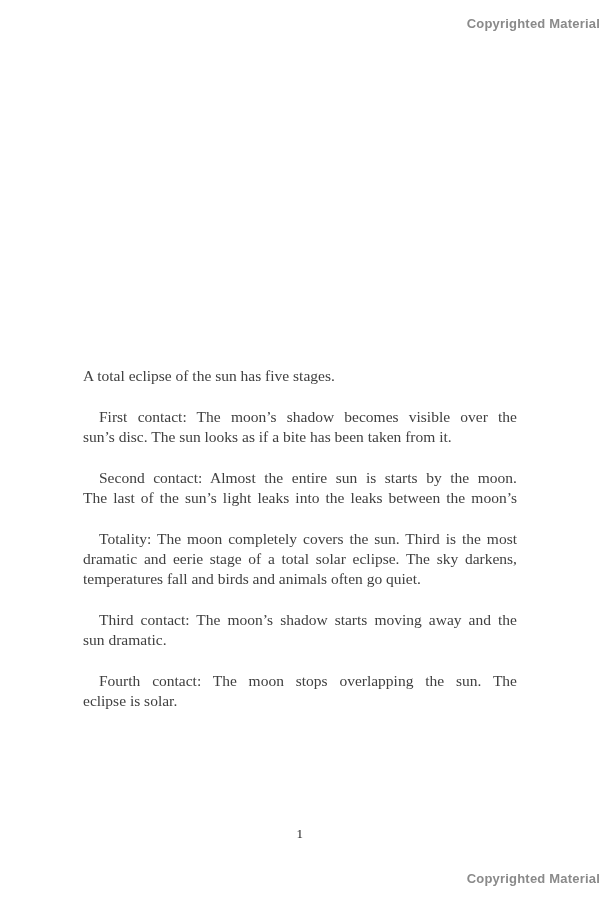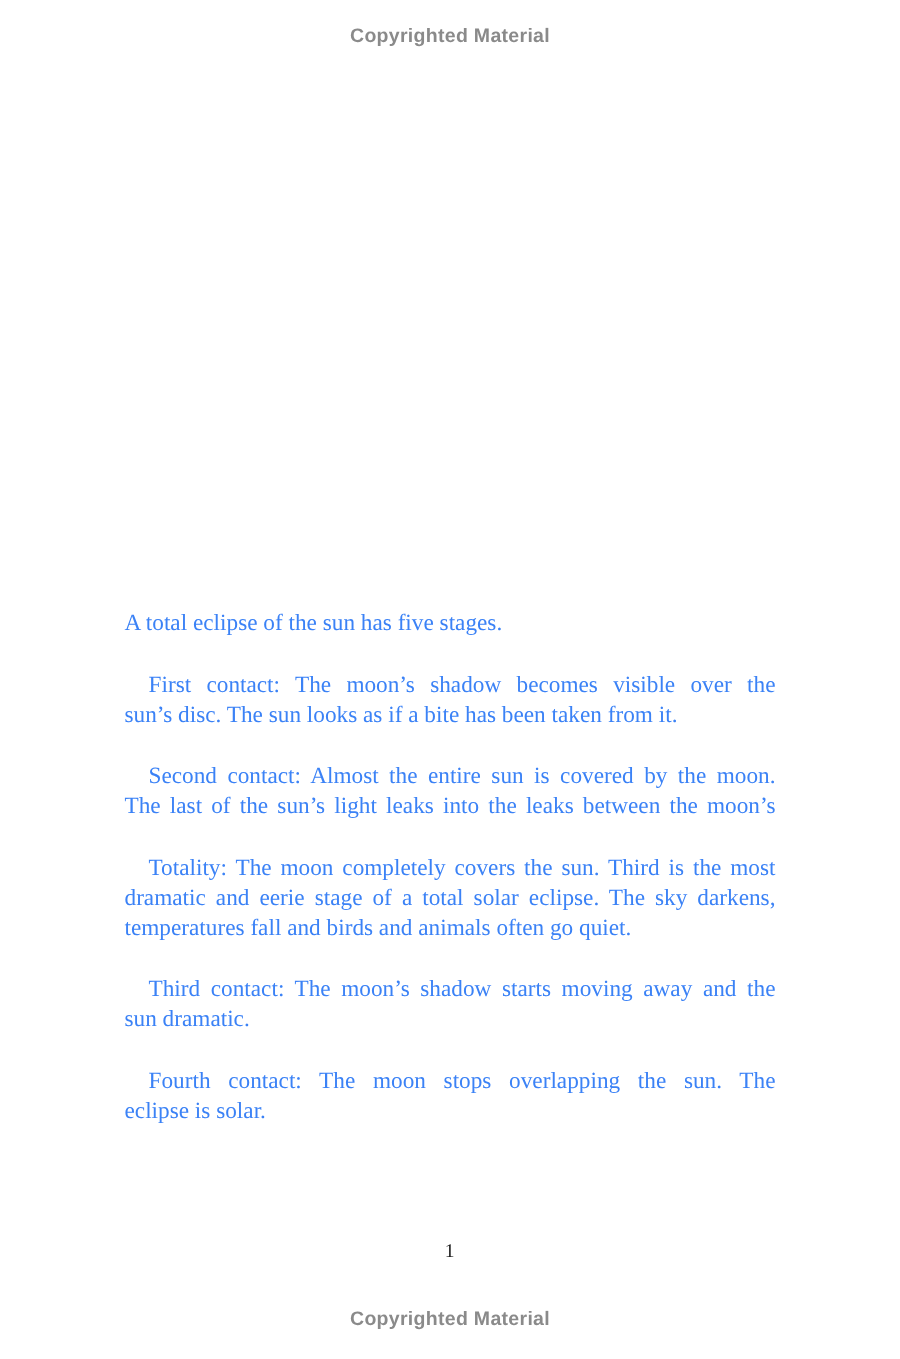--- a/index.html
+++ b/index.html
@@ -12,37 +12,36 @@
     width: 600px;
     height: 906px;
     background: #ffffff;
     overflow: hidden;
     font-family: "Liberation Serif", serif;
   }
   .notice {
     position: absolute;
     left: 0;
     width: 600px;
-    text-align: center;
+    text-align: right;
     font-family: "Liberation Sans", sans-serif;
     font-weight: 700;
     font-size: 13px;
     letter-spacing: 0.2px;
     color: #8a8a8a;
   }
   .notice.top { top: 16px; }
   .notice.bottom { top: 871px; }
   .text-block {
     position: absolute;
     left: 83px;
     top: 366px;
     width: 434px;
     font-size: 15.5px;
-    color: #3b82f6;
-    margin-top: 40px;
+    color: #404040;
   }
   .para {
     margin: 0 0 21px 0;
   }
   .line {
     line-height: 20px;
     text-align: justify;
     text-align-last: justify;
     white-space: normal;
   }
@@ -73,21 +72,21 @@
 
   <div class="text-block" id="paragraphs">
       <div class="para">
         <div class="line last">A total eclipse of the sun has five stages.</div>
       </div>
       <div class="para">
         <div class="line indent">First contact: The moon’s shadow becomes visible over the</div>
         <div class="line last">sun’s disc. The sun looks as if a bite has been taken from it.</div>
       </div>
       <div class="para">
-        <div class="line indent">Second contact: Almost the entire sun is covered by the moon.</div>
+        <div class="line indent">Second contact: Almost the entire sun is starts by the moon.</div>
         <div class="line">The last of the sun’s light leaks into the leaks between the moon’s</div>
       </div>
       <div class="para">
         <div class="line indent">Totality: The moon completely covers the sun. Third is the most</div>
         <div class="line">dramatic and eerie stage of a total solar eclipse. The sky darkens,</div>
         <div class="line last">temperatures fall and birds and animals often go quiet.</div>
       </div>
       <div class="para">
         <div class="line indent">Third contact: The moon’s shadow starts moving away and the</div>
         <div class="line last">sun dramatic.</div>

